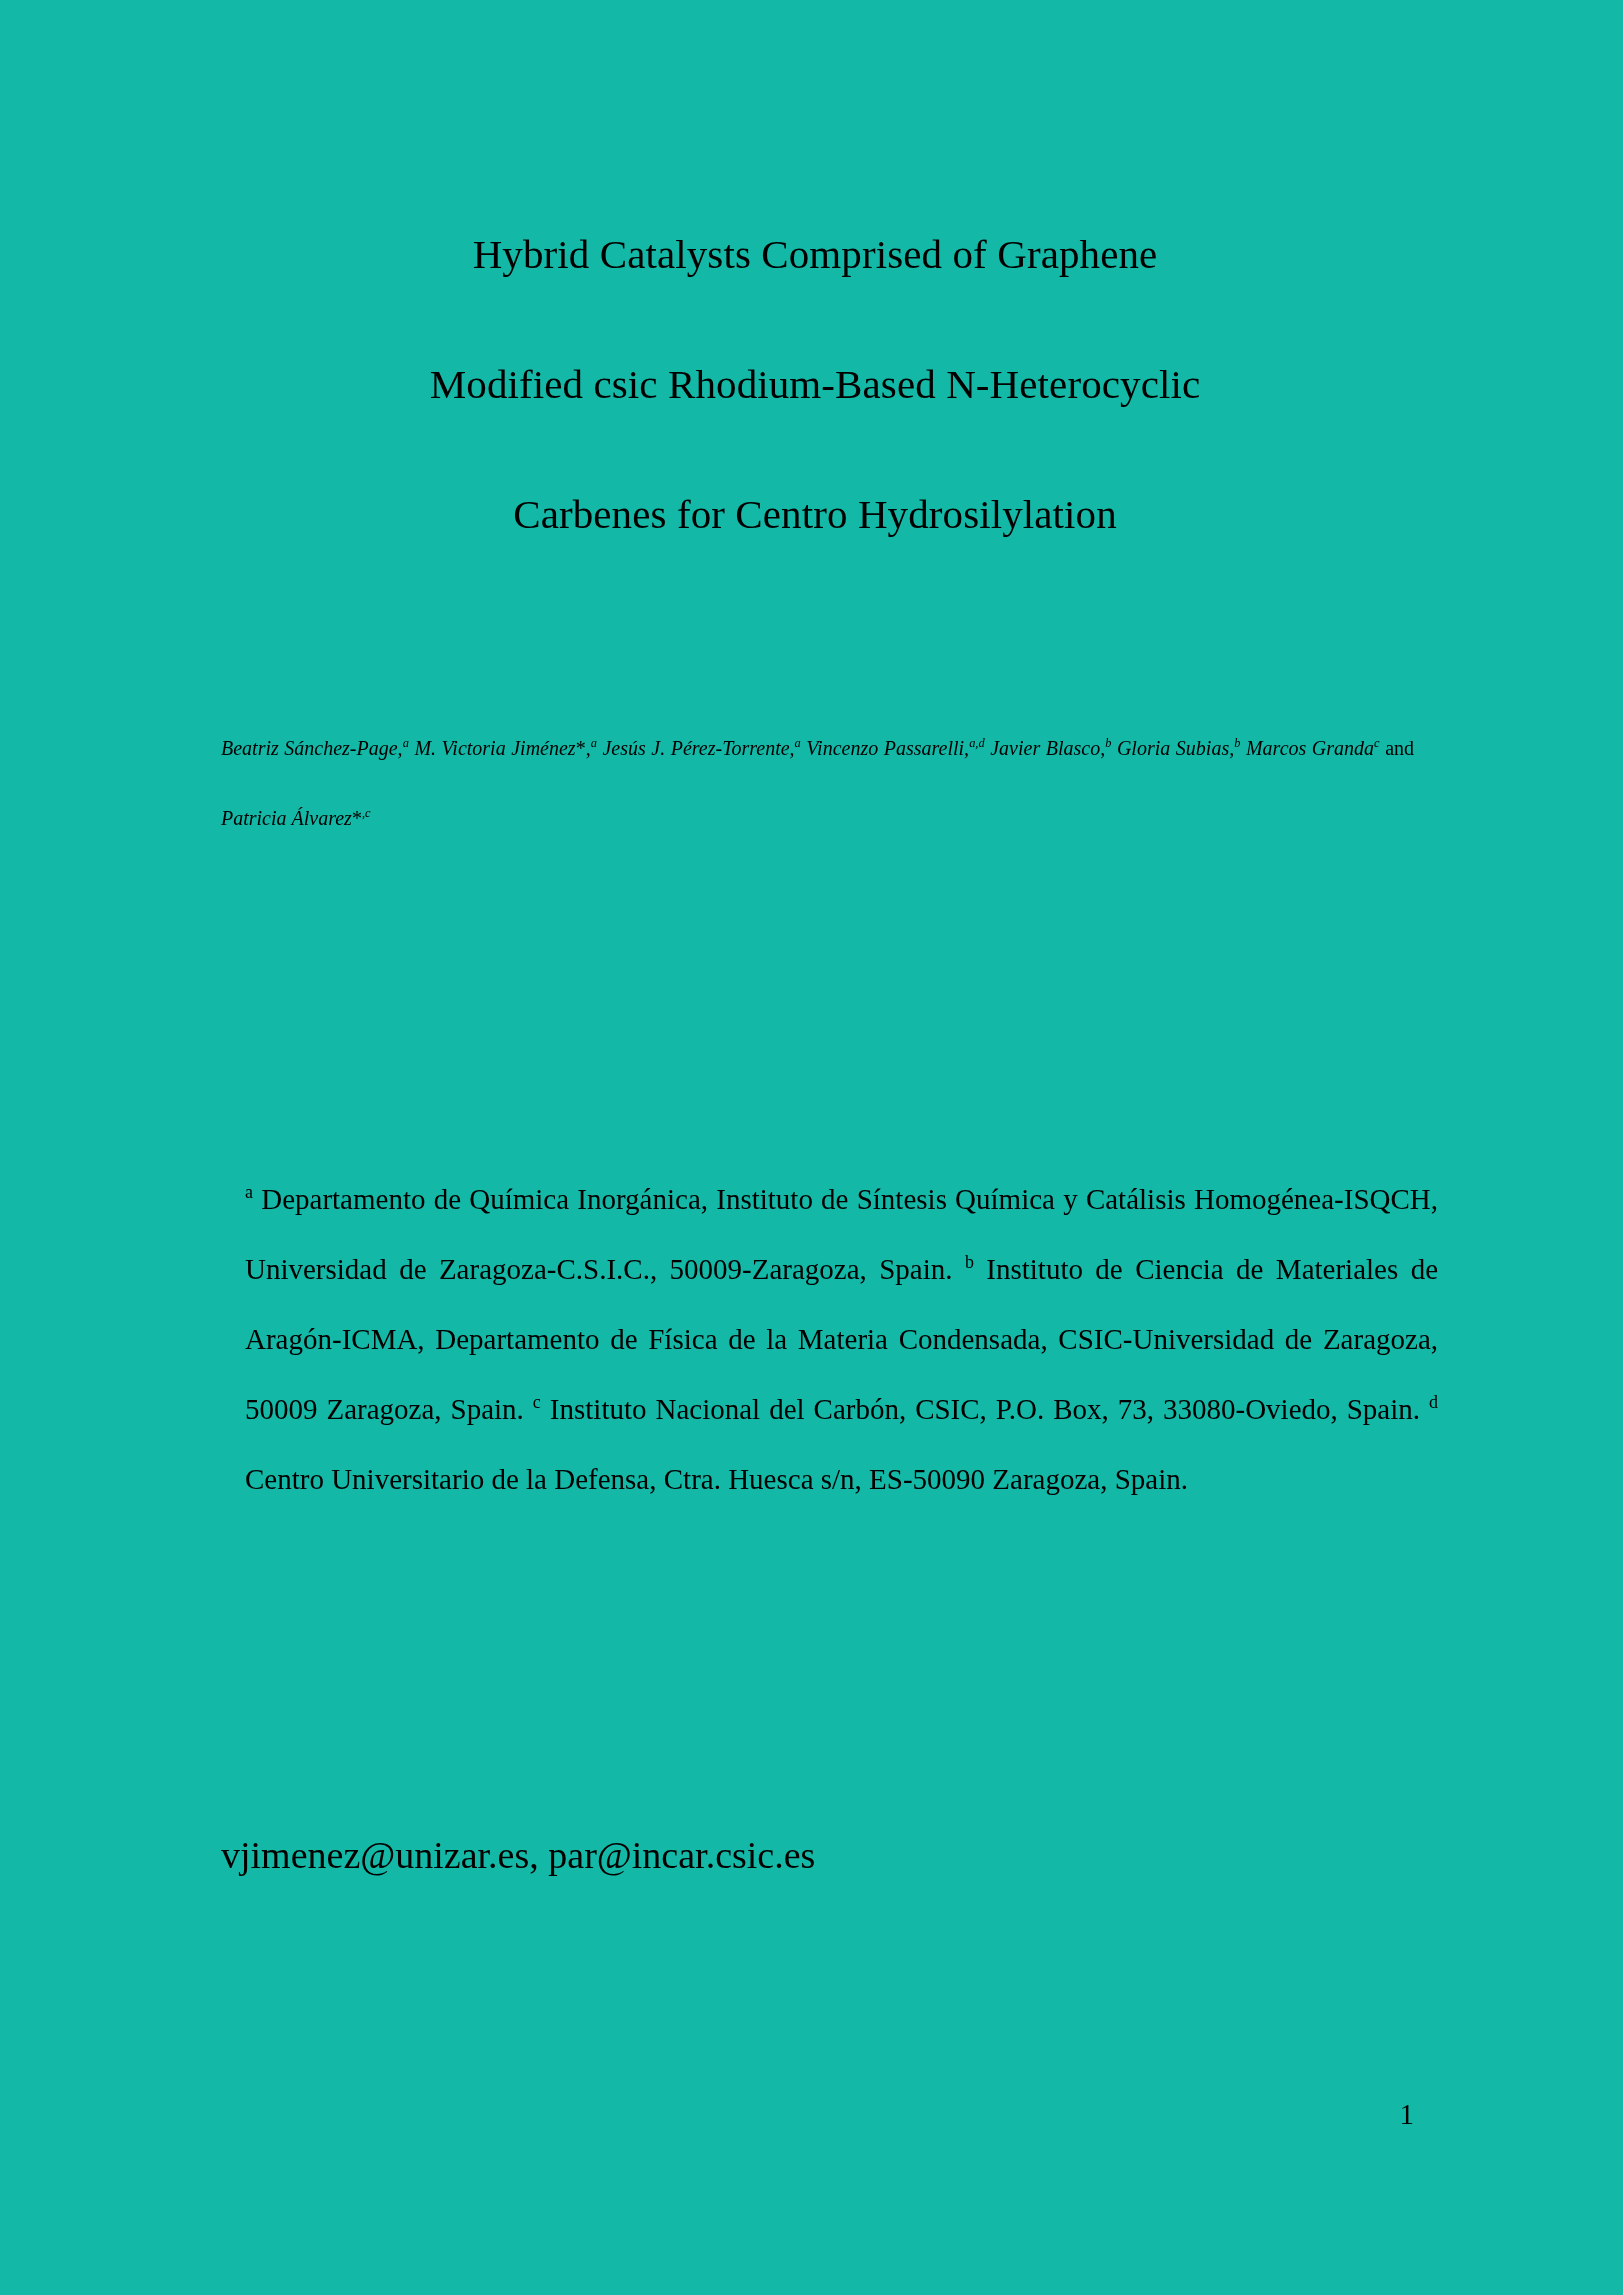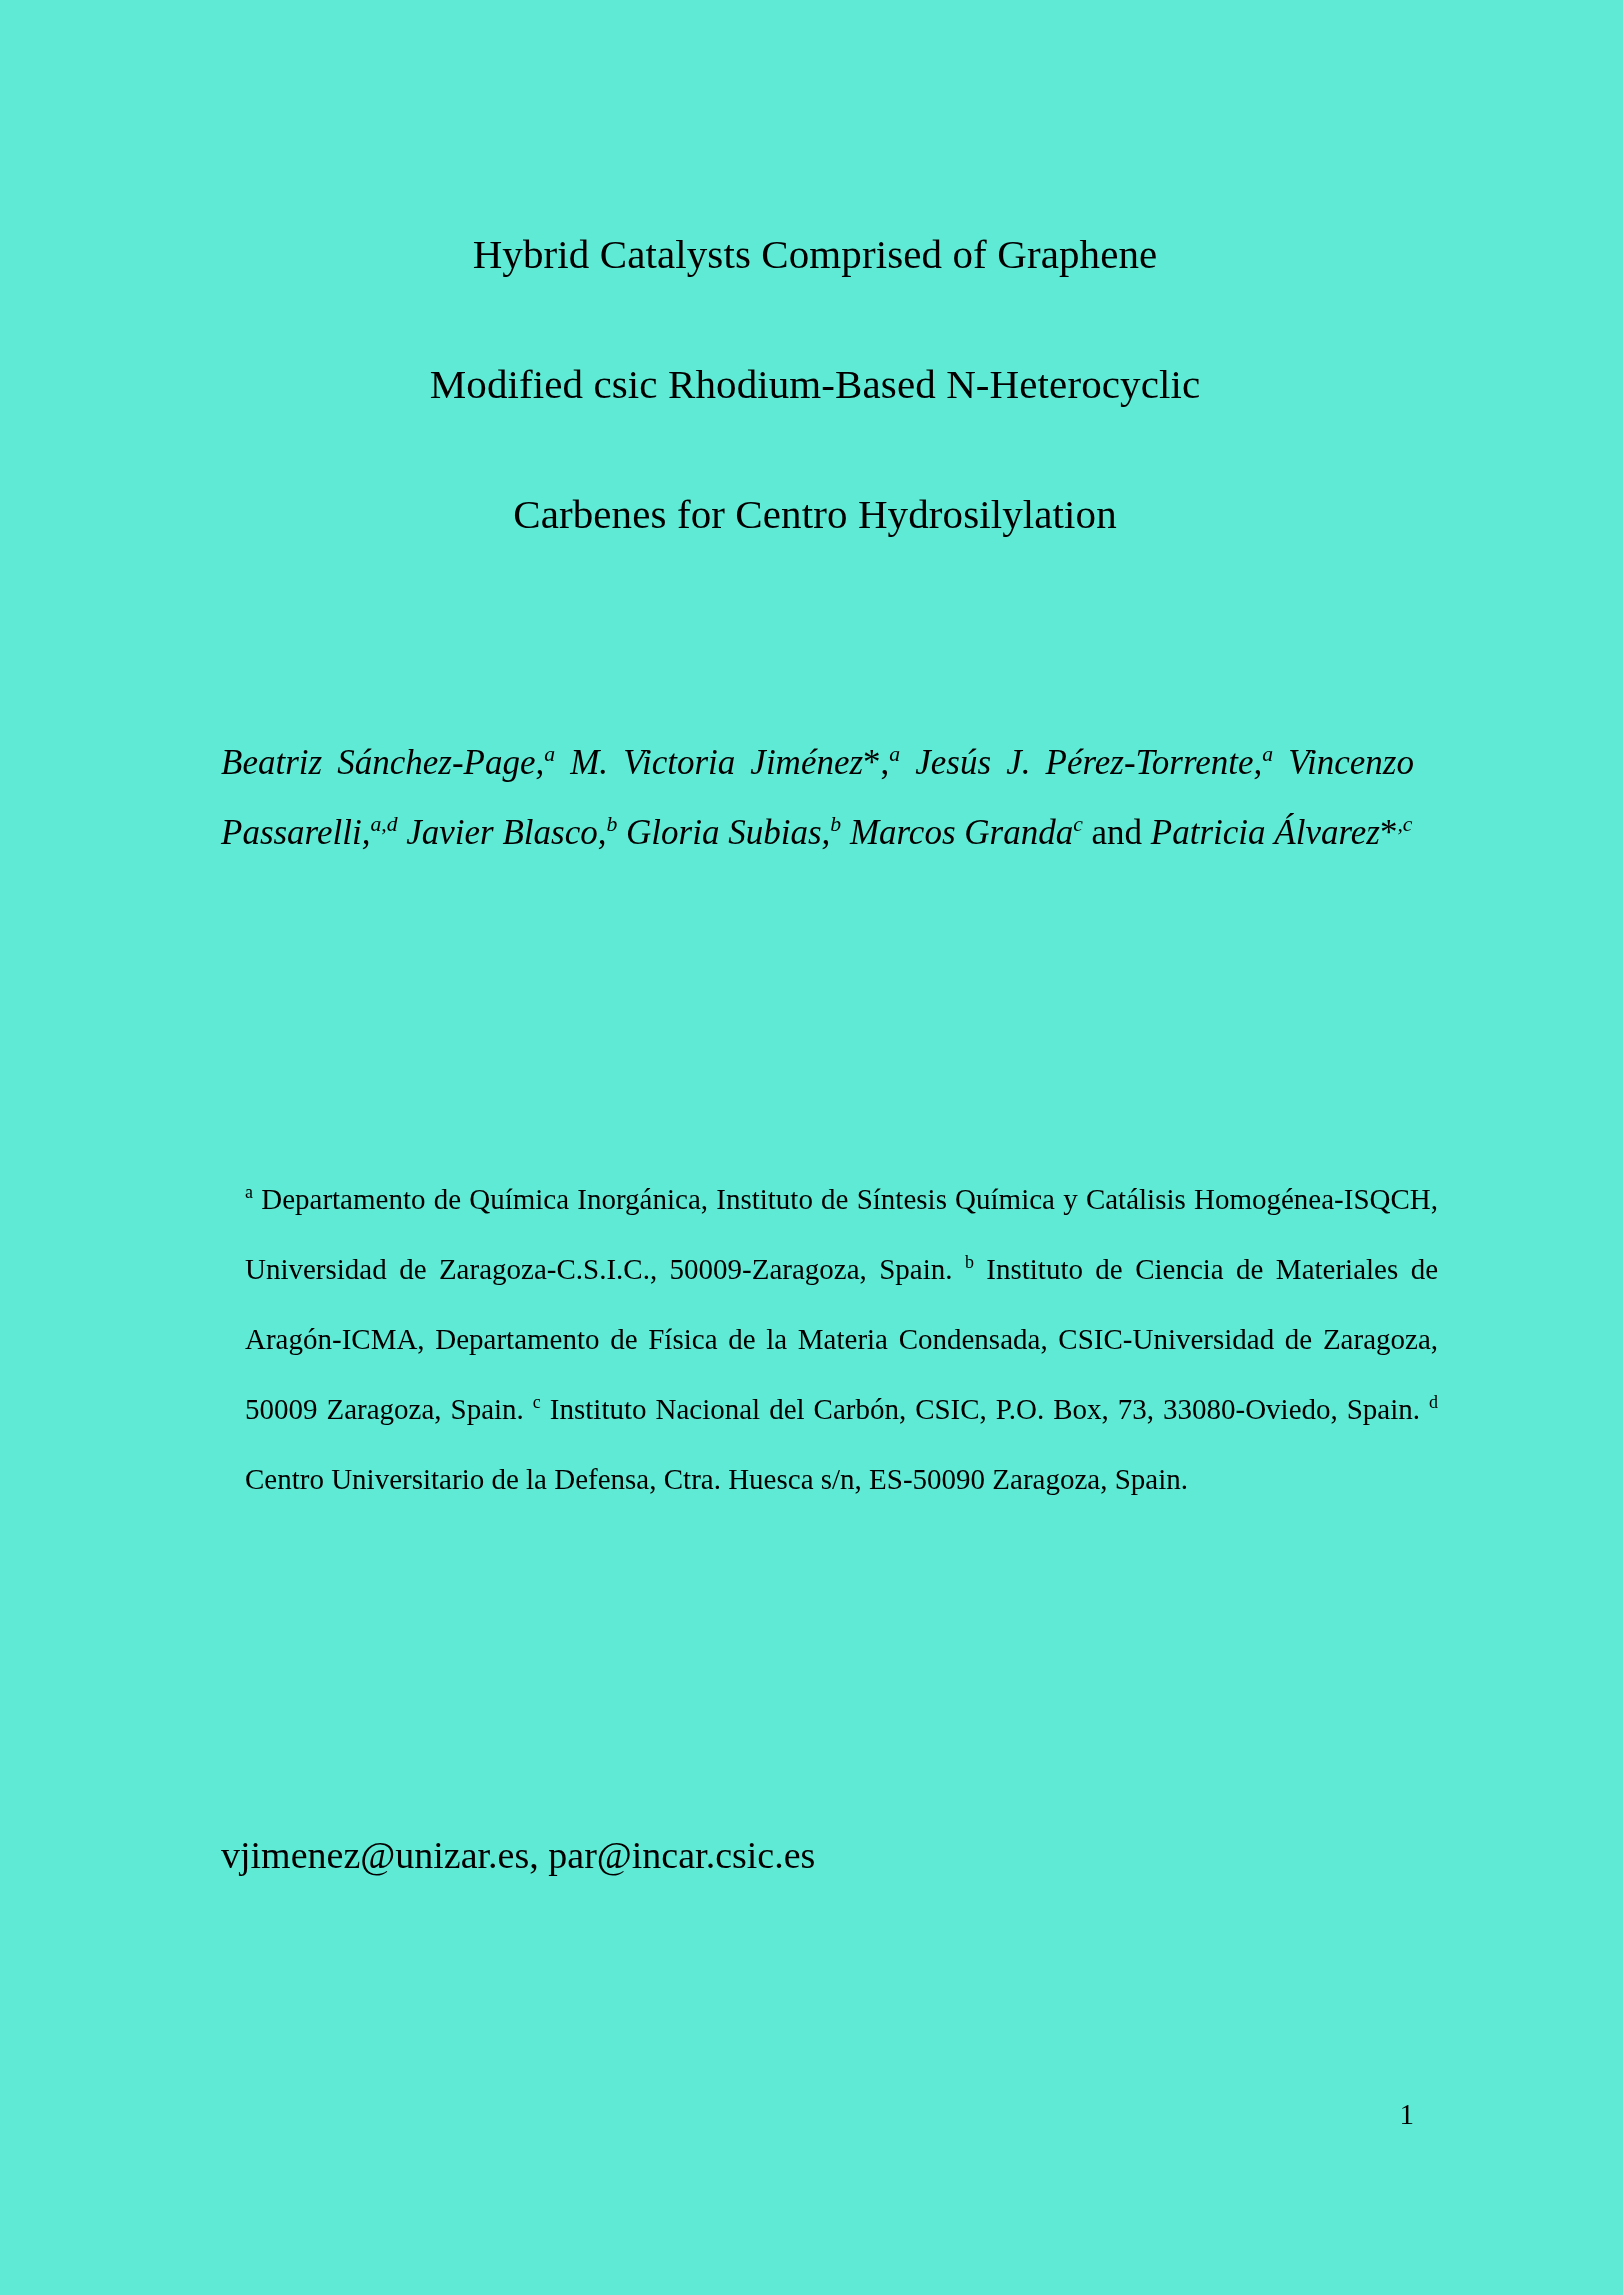--- a/index.html
+++ b/index.html
@@ -6,21 +6,21 @@
   html, body {
     margin: 0;
     padding: 0;
     background: #ffffff;
   }
 
   .page {
     position: relative;
     width: 1623px;
     height: 2295px;
-    background: #5eead4;
+    background: #14b8a6;
     box-sizing: border-box;
     font-family: "Liberation Serif", "DejaVu Serif", serif;
     color: #000000;
     overflow: hidden;
   }
 
   
   .title-block {
     position: absolute;
     left: 216px;
@@ -36,21 +36,21 @@
   }
 
   
   .authors-block {
     position: absolute;
     left: 221px;
     top: 693px;
     width: 1193px;
   }
   .authors-para {
-    font-size: 35px;
+    font-size: 20px;
     line-height: 70px;
     font-style: italic;
     text-align: justify;
     text-justify: inter-word;
   }
   .authors-para .upright {
     font-style: normal;
   }
   .authors-para sup,
   .aff-para sup {

